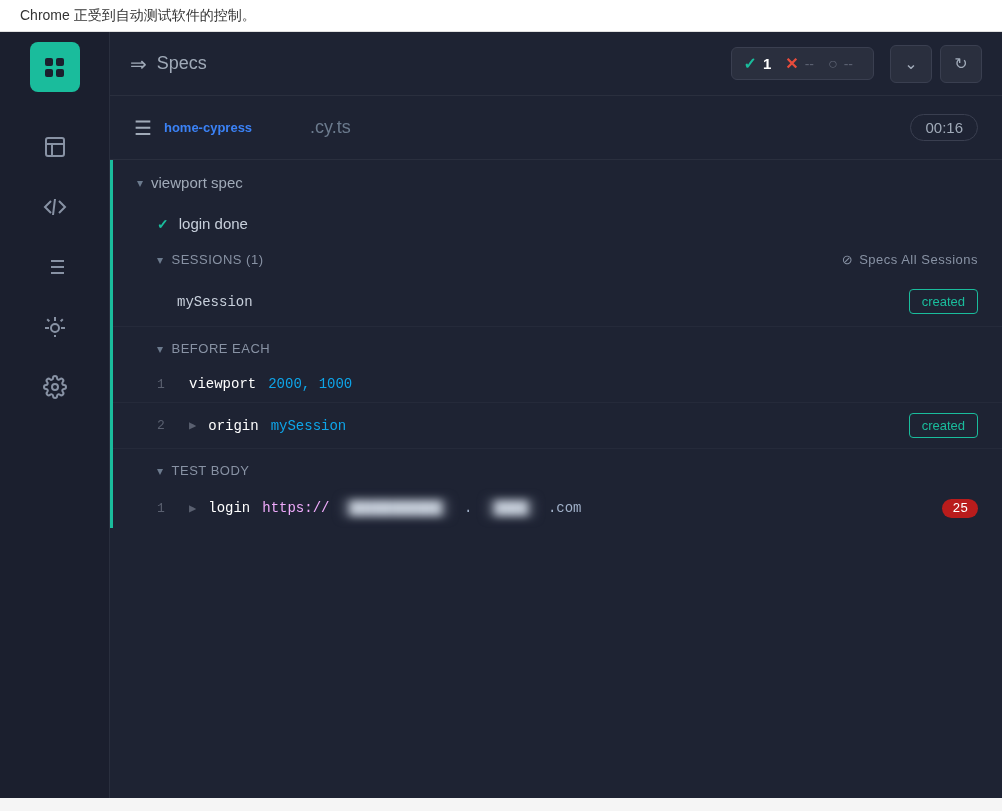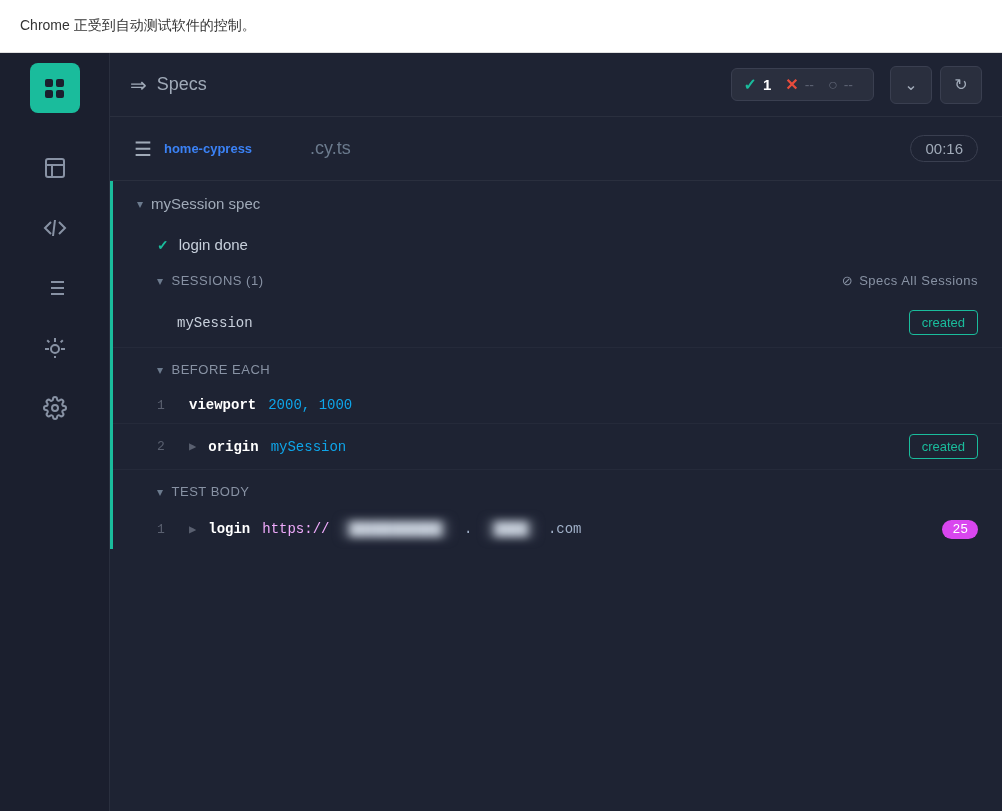--- a/index.html
+++ b/index.html
@@ -4,21 +4,21 @@
   <style>
     * { margin: 0; padding: 0; box-sizing: border-box; }
     body { font-family: -apple-system, BlinkMacSystemFont, 'Segoe UI', sans-serif; background: #f5f5f5; width: 1002px; height: 811px; overflow: hidden; }
 
     .chrome-banner {
       background: #fff;
       padding: 12px 20px;
       font-size: 14px;
       color: #333;
       border-bottom: 1px solid #e0e0e0;
-      height: 53px;
+      height: 32px;
       display: flex;
       align-items: center;
     }
 
     .app-container {
       display: flex;
       height: 766px;
       background: #1b1f2e;
     }
 
@@ -330,21 +330,21 @@
       font-size: 13px;
     }
 
     .expand-arrow {
       color: #5a6070;
       font-size: 12px;
     }
 
     .code-keyword {
       color: #fff;
-      font-weight: 700;
+      font-weight: 400;
       text-align: right;
     }
 
     .code-value {
       color: #0ea5e9;
     }
 
     .code-row-right {
       margin-left: auto;
     }
@@ -358,21 +358,21 @@
       display: flex;
       align-items: center;
       gap: 8px;
       padding: 14px 24px 10px 44px;
       color: #8892a4;
       font-size: 13px;
       letter-spacing: 0.5px;
     }
 
     .count-badge {
-      background: #d946ef;
+      background: #b91c1c;
       color: #fff;
       border-radius: 12px;
       padding: 2px 10px;
       font-size: 13px;
     }
 
     .origin-row {
       display: flex;
       align-items: center;
       padding: 10px 24px 10px 44px;
@@ -487,21 +487,21 @@
           <span class="file-name-bold">home-cypress</span>
           <span class="file-name-ext">.cy.ts</span>
         </div>
         <span class="file-timer">00:16</span>
       </div>
 
       <div class="test-content">
 
         <div class="test-group-header">
           <span class="chevron-icon">▾</span>
-          <span>mySession spec</span>
+          <span>viewport spec</span>
         </div>
 
         <div class="test-item">
           <span class="test-check">✓</span>
           <span>login done</span>
         </div>
 
         <div class="sessions-section">
           <div class="sessions-header">
             <div class="sessions-header-left">

